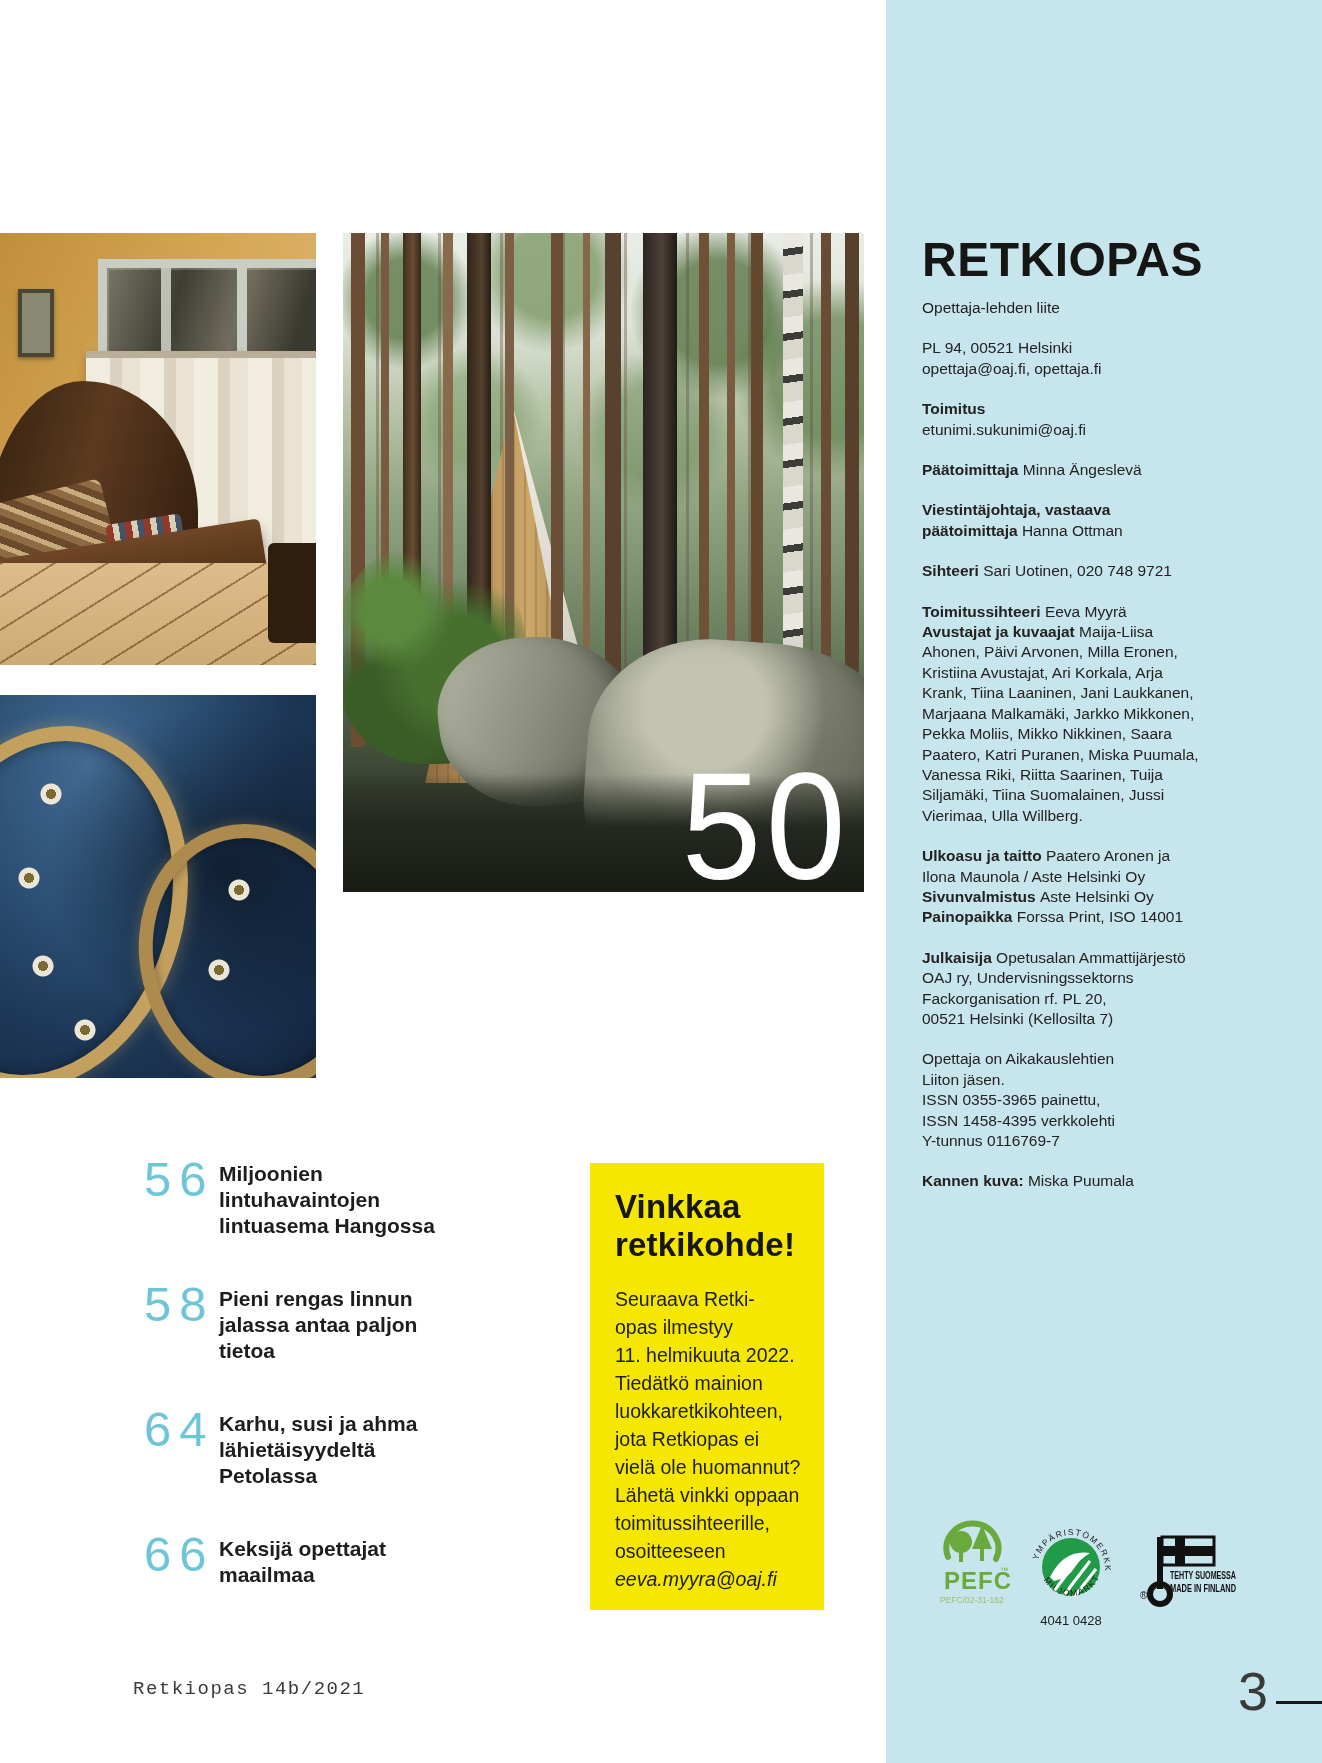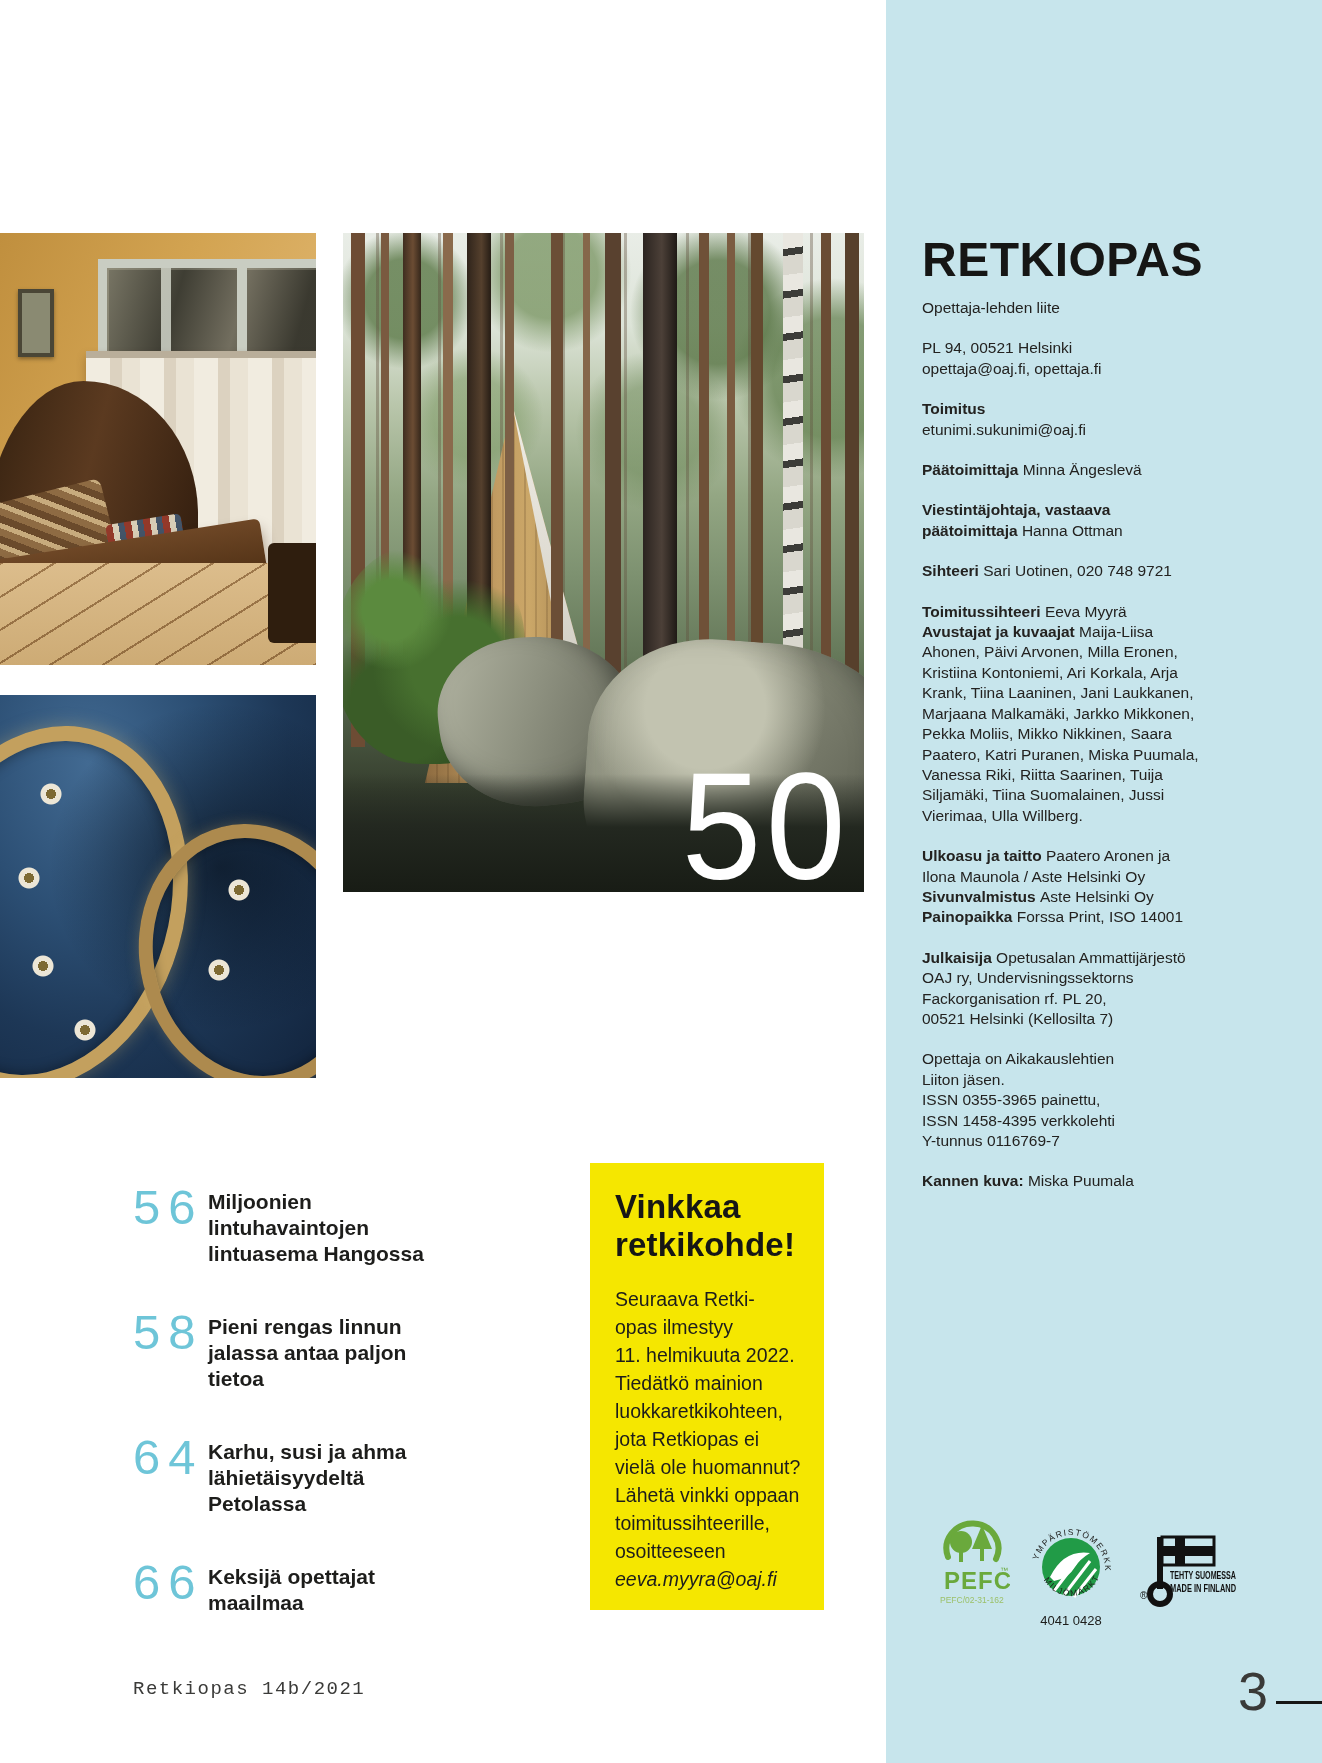--- a/index.html
+++ b/index.html
@@ -102,21 +102,21 @@
       background:radial-gradient(circle at 35% 25%,#c2c3b0 0 60px,rgba(0,0,0,0) 120px),
                  linear-gradient(125deg,#a9ab98 0%,#7e8170 48%,#4b4e42 100%);
       box-shadow:inset -20px -24px 40px rgba(20,24,18,.65);}
   .rock-shadow{position:absolute;left:0;bottom:0;width:100%;height:118px;z-index:5;
       background:linear-gradient(rgba(34,39,29,0),#232820 45%,#181c15 100%);}
   .big-number{position:absolute;right:14px;bottom:-10px;z-index:6;color:#ffffff;
       font-size:152px;font-weight:300;line-height:1;letter-spacing:5px;
       transform:scaleX(.94);transform-origin:right bottom;}
 
   
-  .toc{position:absolute;left:109px;top:1158px;width:440px;margin-top:28px;}
+  .toc{position:absolute;left:120px;top:1158px;width:440px;}
   .toc-entry{display:flex;align-items:flex-start;margin-bottom:44px;}
   .toc-num{width:99px;box-sizing:border-box;padding-left:24px;font-size:49px;line-height:.86;
       font-weight:400;letter-spacing:8px;color:#6ec5d8;flex:none;}
   .toc-title{font-size:21px;line-height:26px;font-weight:700;color:#1d1d1b;padding-top:3px;}
 
   
   .tip{position:absolute;left:590px;top:1163px;width:234px;height:447px;background:#f5e700;
       box-sizing:border-box;padding:25px 18px 0 25px;}
   .tip-title{font-size:33px;line-height:38px;font-weight:700;color:#161615;letter-spacing:.2px;}
   .tip-body{margin-top:21px;font-size:19.5px;line-height:28px;color:#1d1d1b;}
@@ -213,21 +213,21 @@
         <div class="m-line"><span class="b">Viestintäjohtaja, vastaava</span></div>
         <div class="m-line"><span class="b">päätoimittaja </span><span>Hanna Ottman</span></div>
       </div>
       <div class="m-block">
         <div class="m-line"><span class="b">Sihteeri </span><span>Sari Uotinen, 020 748 9721</span></div>
       </div>
       <div class="m-block">
         <div class="m-line"><span class="b">Toimitussihteeri </span><span>Eeva Myyrä</span></div>
         <div class="m-line"><span class="b">Avustajat ja kuvaajat </span><span>Maija-Liisa</span></div>
         <div class="m-line"><span>Ahonen, Päivi Arvonen, Milla Eronen,</span></div>
-        <div class="m-line"><span>Kristiina Kontoniemi, Ari Korkala, Arja</span></div>
+        <div class="m-line"><span>Kristiina Avustajat, Ari Korkala, Arja</span></div>
         <div class="m-line"><span>Krank, Tiina Laaninen, Jani Laukkanen,</span></div>
         <div class="m-line"><span>Marjaana Malkamäki, Jarkko Mikkonen,</span></div>
         <div class="m-line"><span>Pekka Moliis, Mikko Nikkinen, Saara</span></div>
         <div class="m-line"><span>Paatero, Katri Puranen, Miska Puumala,</span></div>
         <div class="m-line"><span>Vanessa Riki, Riitta Saarinen, Tuija</span></div>
         <div class="m-line"><span>Siljamäki, Tiina Suomalainen, Jussi</span></div>
         <div class="m-line"><span>Vierimaa, Ulla Willberg.</span></div>
       </div>
       <div class="m-block">
         <div class="m-line"><span class="b">Ulkoasu ja taitto </span><span>Paatero Aronen ja</span></div>

